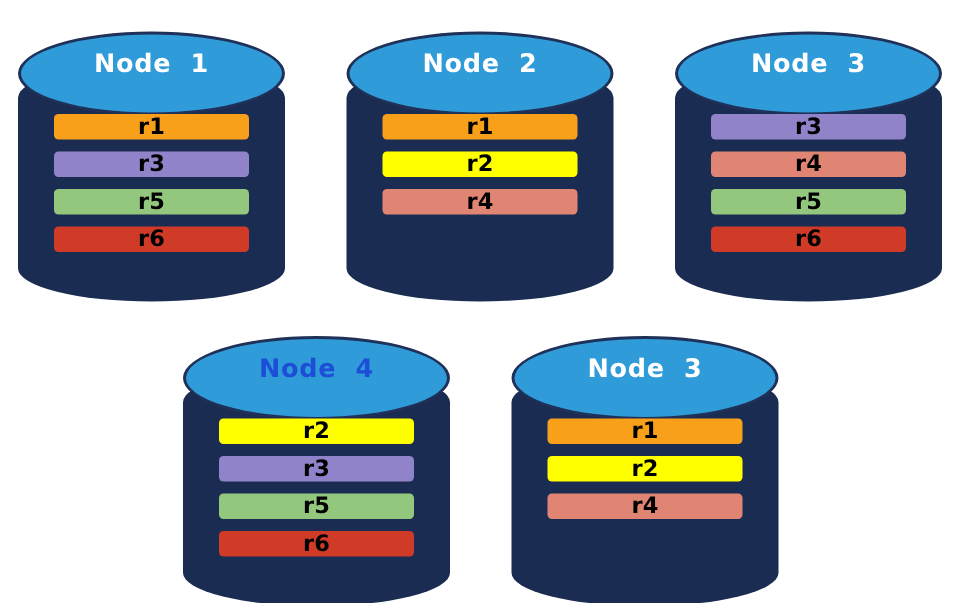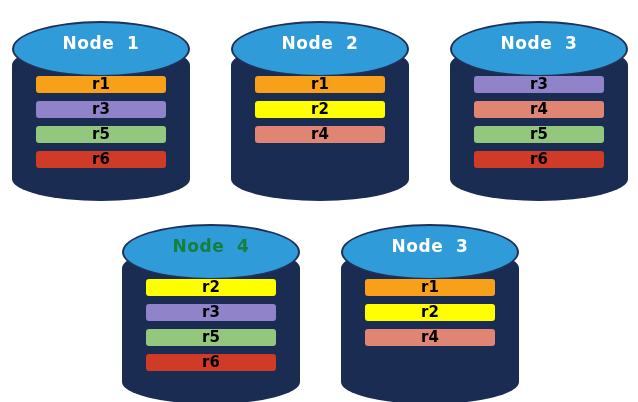--- a/index.html
+++ b/index.html
@@ -120,21 +120,21 @@
       <div class="shard-stack">
         <div class="shard" style="background: rgb(145, 131, 201); color: rgb(0, 0, 0);">r3</div>
         <div class="shard" style="background: rgb(224, 133, 115); color: rgb(0, 0, 0);">r4</div>
         <div class="shard" style="background: rgb(147, 199, 126); color: rgb(0, 0, 0);">r5</div>
         <div class="shard" style="background: rgb(208, 59, 40); color: rgb(0, 0, 0);">r6</div>
       </div>
     </div>
     <div class="node" style="left: 122px; top: 211px;">
       <div class="cyl-body" style="background: rgb(26, 44, 82);"></div>
       <div class="cyl-top" style="background: rgb(47, 155, 216); border-color: rgb(31, 49, 88);"></div>
-      <div class="node-title" style="color: #15803d;">Node  4</div>
+      <div class="node-title" style="color: #1d4ed8;">Node  4</div>
       <div class="shard-stack">
         <div class="shard" style="background: rgb(255, 255, 0); color: rgb(0, 0, 0);">r2</div>
         <div class="shard" style="background: rgb(145, 131, 201); color: rgb(0, 0, 0);">r3</div>
         <div class="shard" style="background: rgb(147, 199, 126); color: rgb(0, 0, 0);">r5</div>
         <div class="shard" style="background: rgb(208, 59, 40); color: rgb(0, 0, 0);">r6</div>
       </div>
     </div>
     <div class="node" style="left: 341px; top: 211px;">
       <div class="cyl-body" style="background: rgb(26, 44, 82);"></div>
       <div class="cyl-top" style="background: rgb(47, 155, 216); border-color: rgb(31, 49, 88);"></div>

